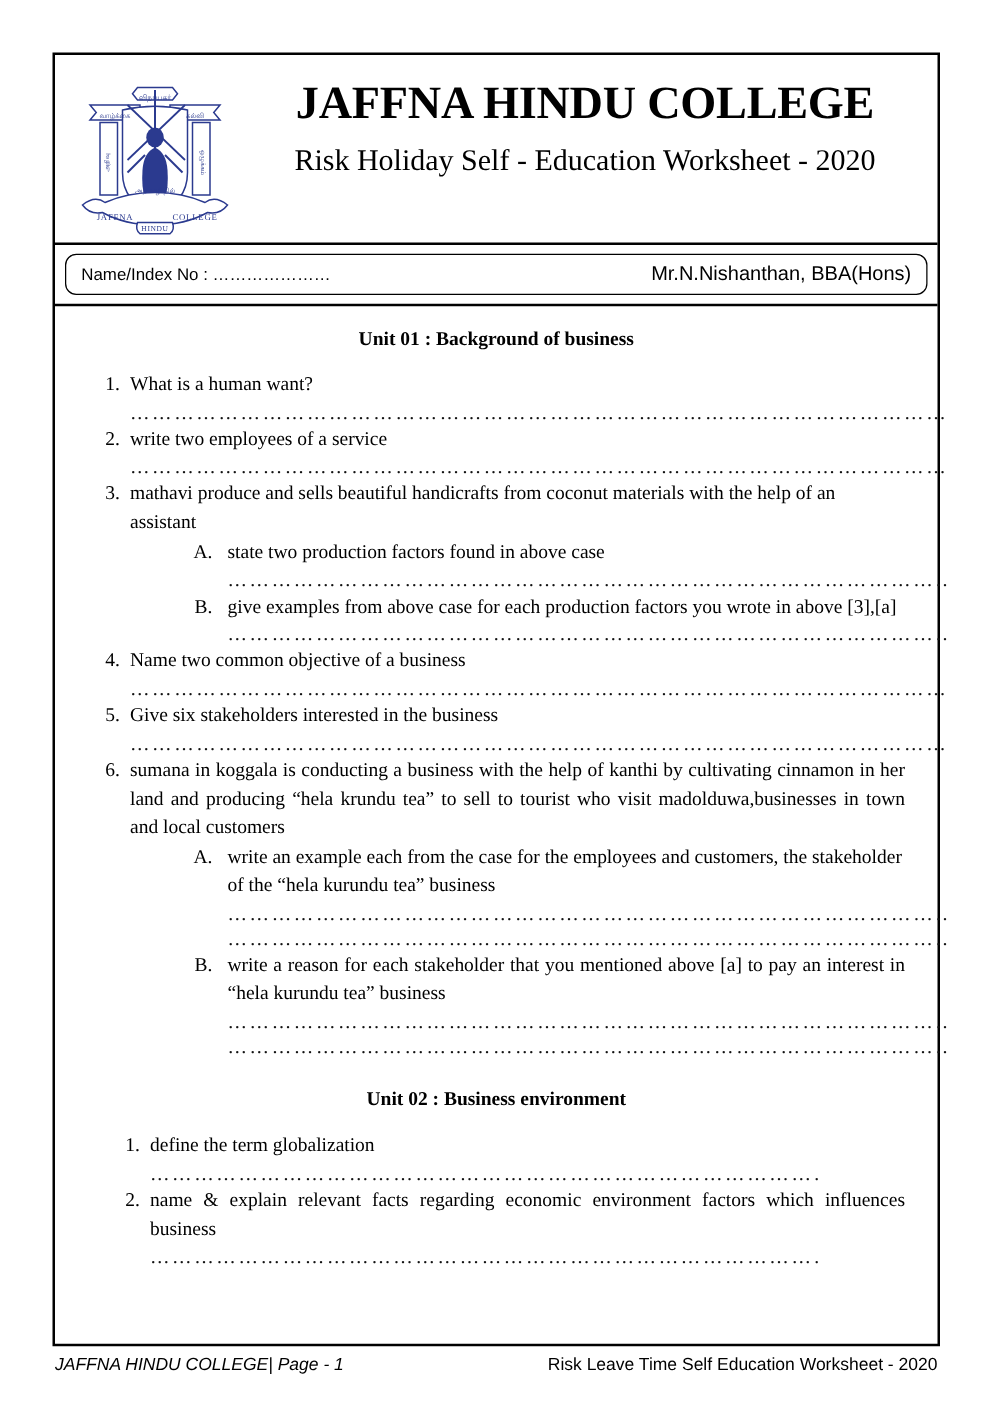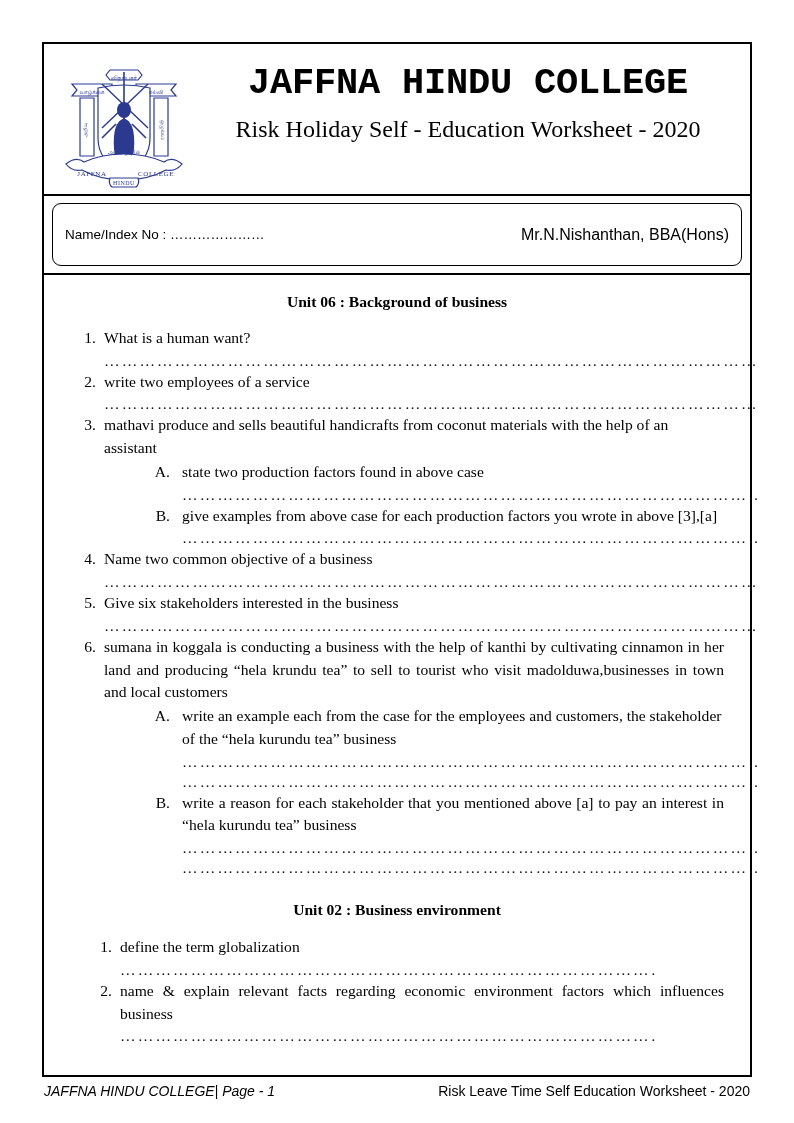--- a/index.html
+++ b/index.html
@@ -41,21 +41,21 @@
     top: 20px;
     width: 132px;
     height: 128px;
   }
   .header-titles {
     margin-left: 148px;
     text-align: center;
     padding-right: 6px;
   }
   .college-name {
-    font-family: Liberation Mono, monospace;
+    font-family: Liberation Serif, serif;
     font-weight: bold;
     font-size: 37px;
     letter-spacing: -0.2px;
     line-height: 1.05;
     margin-top: 14px;
     white-space: nowrap;
   }
   .worksheet-line {
     font-family: "Liberation Serif", serif;
     font-size: 24px;
@@ -84,21 +84,21 @@
   .namebox-wrap {
     padding: 7px 8px 7px 8px;
   }
   .namebox {
     border: 1.5px solid #000000;
     border-radius: 9px;
     height: 31px;
     display: flex;
     align-items: center;
     justify-content: space-between;
-    padding: 15px 12px;
+    padding: 0 12px;
     font-family: "Liberation Sans", sans-serif;
     font-size: 13.5px;
   }
   .namebox .teacher {
     font-size: 16px;
   }
   .namebox-rule {
     border-top: 2px solid #000000;
     height: 0;
   }
@@ -268,21 +268,21 @@
     <div class="namebox">
       <span>Name/Index No : …………………</span>
       <span class="teacher">Mr.N.Nishanthan, BBA(Hons)</span>
     </div>
   </div>
 
   <div class="namebox-rule"></div>
 
   <div class="content">
 
-    <div class="unit-title">Unit 06 : Background of business</div>
+    <div class="unit-title">Unit 01 : Background of business</div>
 
     <ol class="qlist unit1">
 
       <li class="qitem">
         <span class="marker">1.</span>
         <span class="qtext">What is a human want?</span>
       </li>
       <span class="dots ind-1 full">……………………………………………………………………………………………………………………………………</span>
 
       <li class="qitem">

